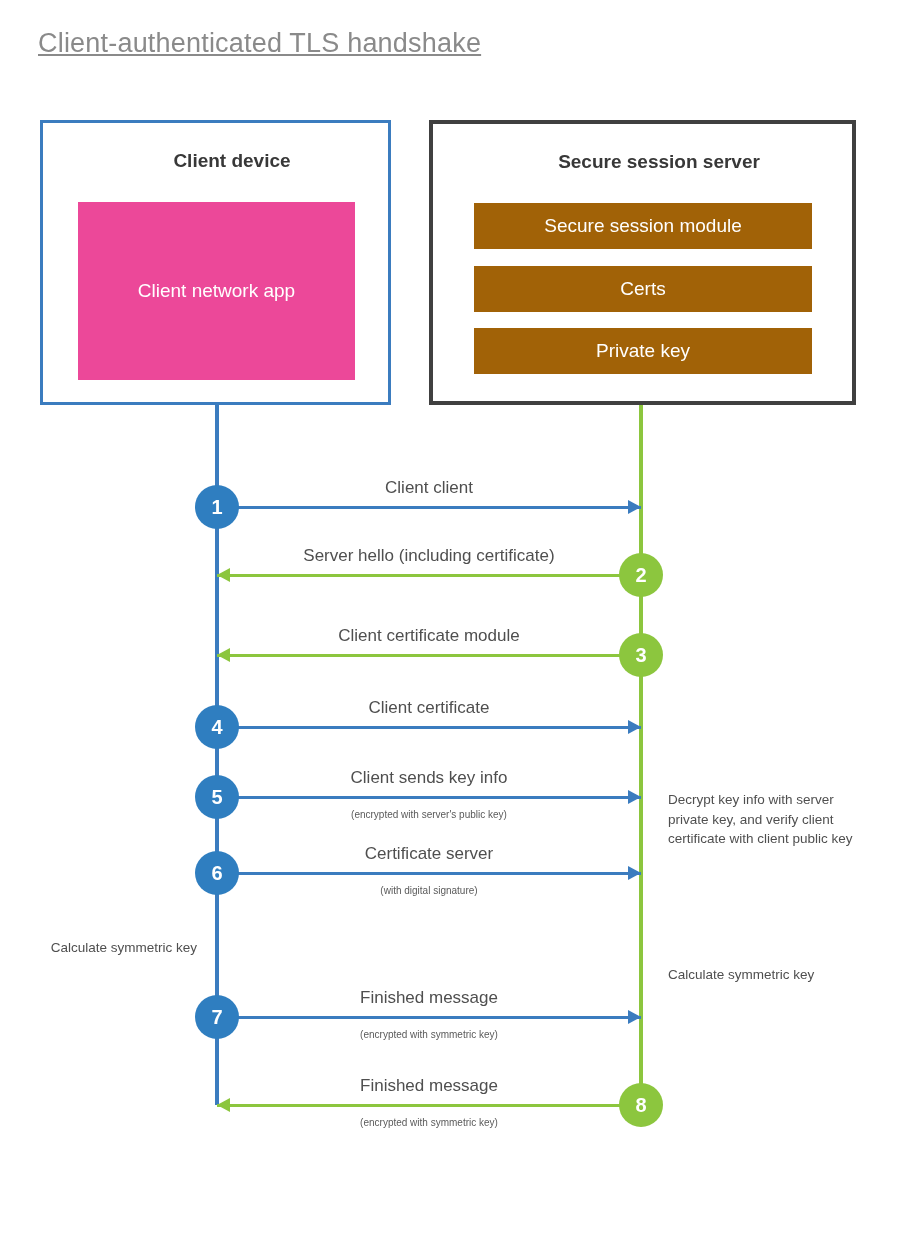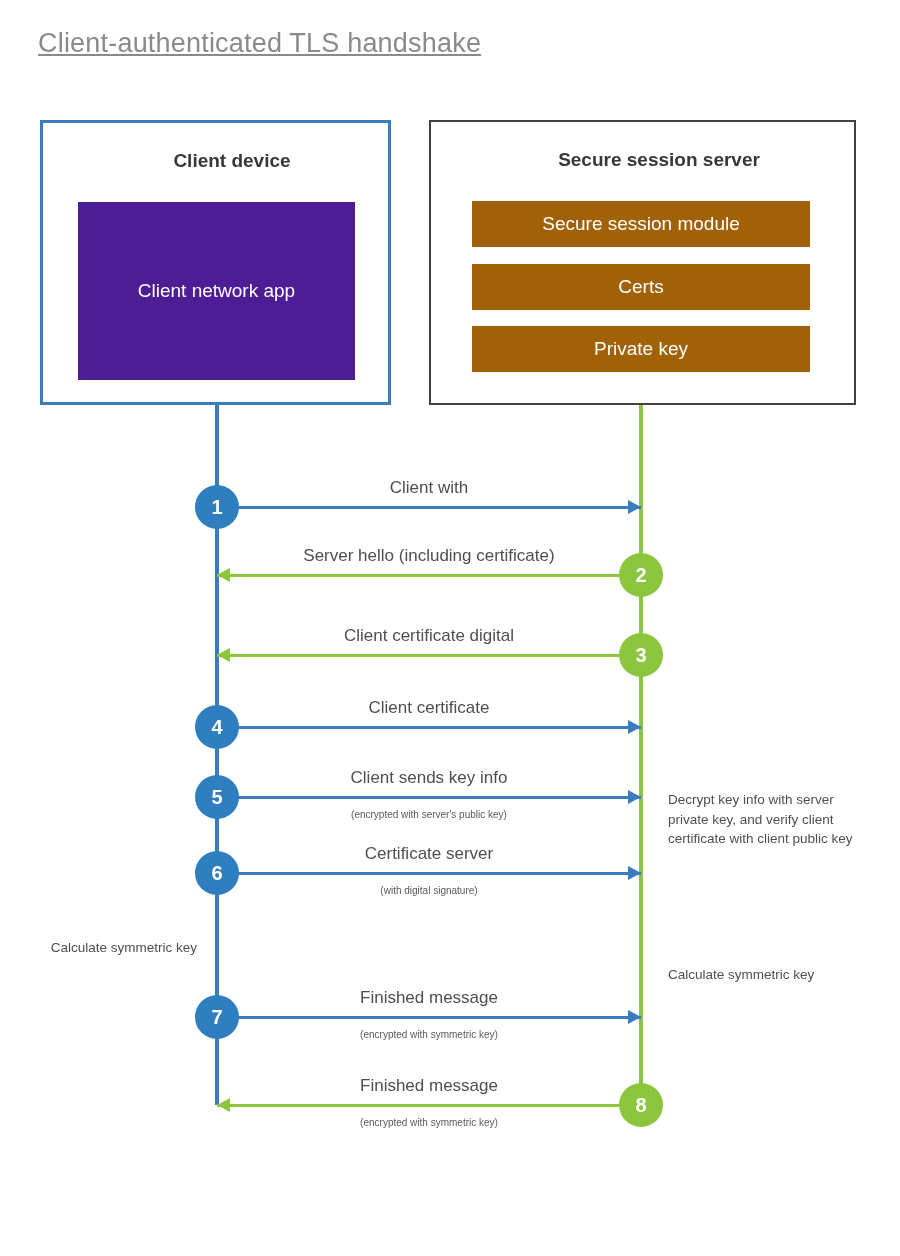--- a/index.html
+++ b/index.html
@@ -38,41 +38,41 @@
     top: 120px;
     width: 351px;
     height: 285px;
     border: 3px solid #3b7cbf;
   }
   #server-box {
     left: 429px;
     top: 120px;
     width: 427px;
     height: 285px;
-    border: 2px solid #404040;
+    border: 4px solid #404040;
   }
   .actor-title {
     position: absolute;
     left: 0;
     right: 0;
     top: 27px;
     text-align: center;
     font-size: 19px;
     font-weight: bold;
     color: #383838;
     margin-left: 33px;
   }
 
   #client-app {
     position: absolute;
     left: 35px;
     top: 79px;
     width: 277px;
     height: 178px;
-    background: #4c1d95;
+    background: #ec4899;
     color: #ffffff;
     font-size: 19px;
     display: flex;
     align-items: center;
     justify-content: center;
     text-align: center;
     line-height: 1.35;
     padding: 0 10px;
     box-sizing: border-box;
   }
@@ -224,35 +224,35 @@
   <div id="server-bar-2" class="server-bar">Private key</div>
   <div id="server-bar-1" class="server-bar">Certs</div>
 </div>
 
 <div id="client-lifeline" class="lifeline"></div>
 <div id="server-lifeline" class="lifeline"></div>
 
 <div class="msg to-server" style="top:507px">
   <div class="msg-line"></div>
   <div class="arrowhead"></div>
-  <div class="msg-label">Client with</div>
+  <div class="msg-label">Client client</div>
 </div>
 <div class="step-circle client-side" style="top:485px">1</div>
 
 <div class="msg to-client" style="top:575px">
   <div class="msg-line"></div>
   <div class="arrowhead"></div>
   <div class="msg-label">Server hello (including certificate)</div>
 </div>
 <div class="step-circle server-side" style="top:553px">2</div>
 
 <div class="msg to-client" style="top:655px">
   <div class="msg-line"></div>
   <div class="arrowhead"></div>
-  <div class="msg-label">Client certificate digital</div>
+  <div class="msg-label">Client certificate module</div>
 </div>
 <div class="step-circle server-side" style="top:633px">3</div>
 
 <div class="msg to-server" style="top:727px">
   <div class="msg-line"></div>
   <div class="arrowhead"></div>
   <div class="msg-label">Client certificate</div>
 </div>
 <div class="step-circle client-side" style="top:705px">4</div>
 

